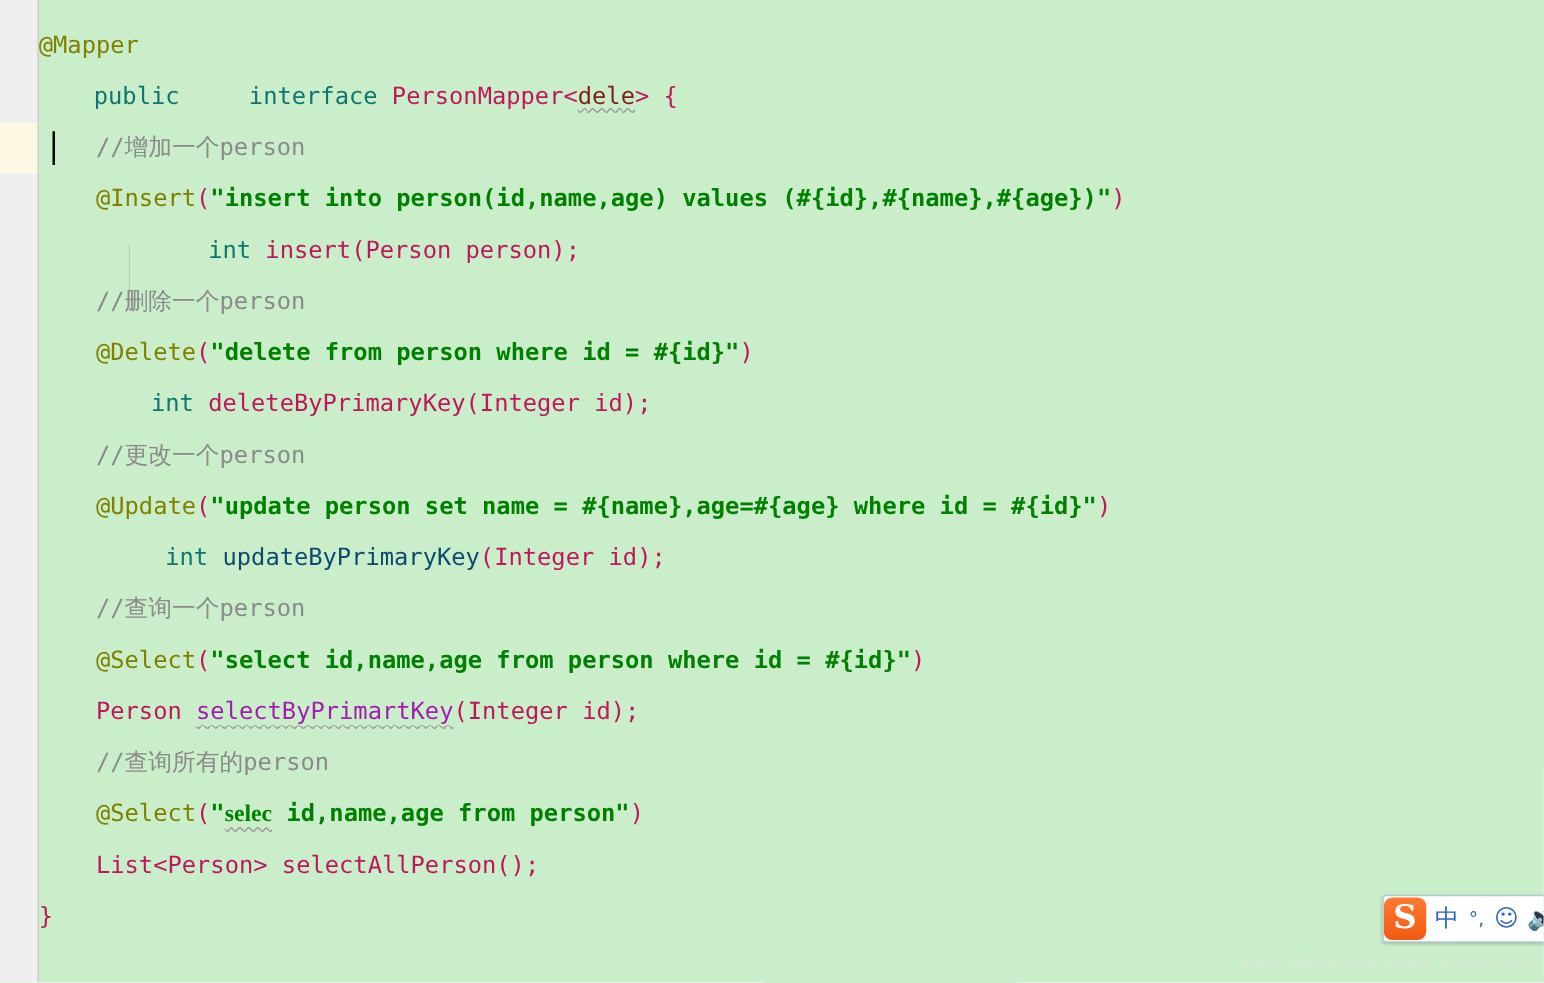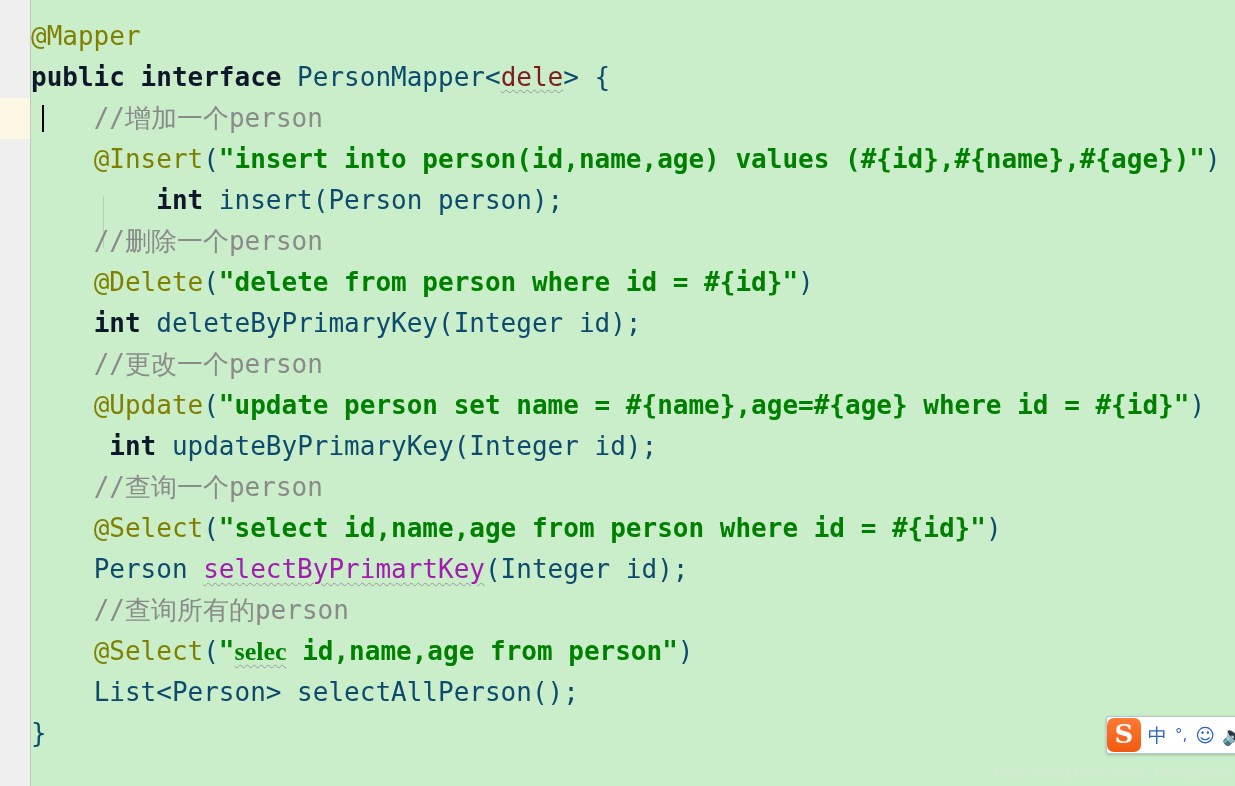--- a/index.html
+++ b/index.html
@@ -75,35 +75,35 @@
     z-index: 2;
   }
 
   
   #code {
     position: absolute;
     left: 31px;
     top: 0;
     z-index: 4;
     font-family: "DejaVu Sans Mono", monospace;
-    font-size: 26px;
+    font-size: 19px;
     line-height: 41px;
     white-space: pre;
     letter-spacing: 0px;
   }
   .line {
     height: 41px;
     white-space: pre;
     position: relative;
   }
 
   
-  .tok-kw      { color: #0f172a; font-weight: bold; }
+  .tok-kw      { color: #0f766e; font-weight: normal; padding-left: 44px; }
   .tok-anno    { color: #808000; }
-  .tok-plain   { color: #0c4a6e; }
+  .tok-plain   { color: #be185d; }
   .tok-str     { color: #008000; font-weight: bold; }
   .tok-comment { color: #8a8a8a; }
   .tok-dim     { color: #0c4a6e; }
   .tok-err     {
     color: #7f1d1d;
     text-decoration: underline wavy #9a9a9a;
     text-decoration-thickness: 1px;
     text-underline-offset: 3px;
   }
   .tok-err-dark {

